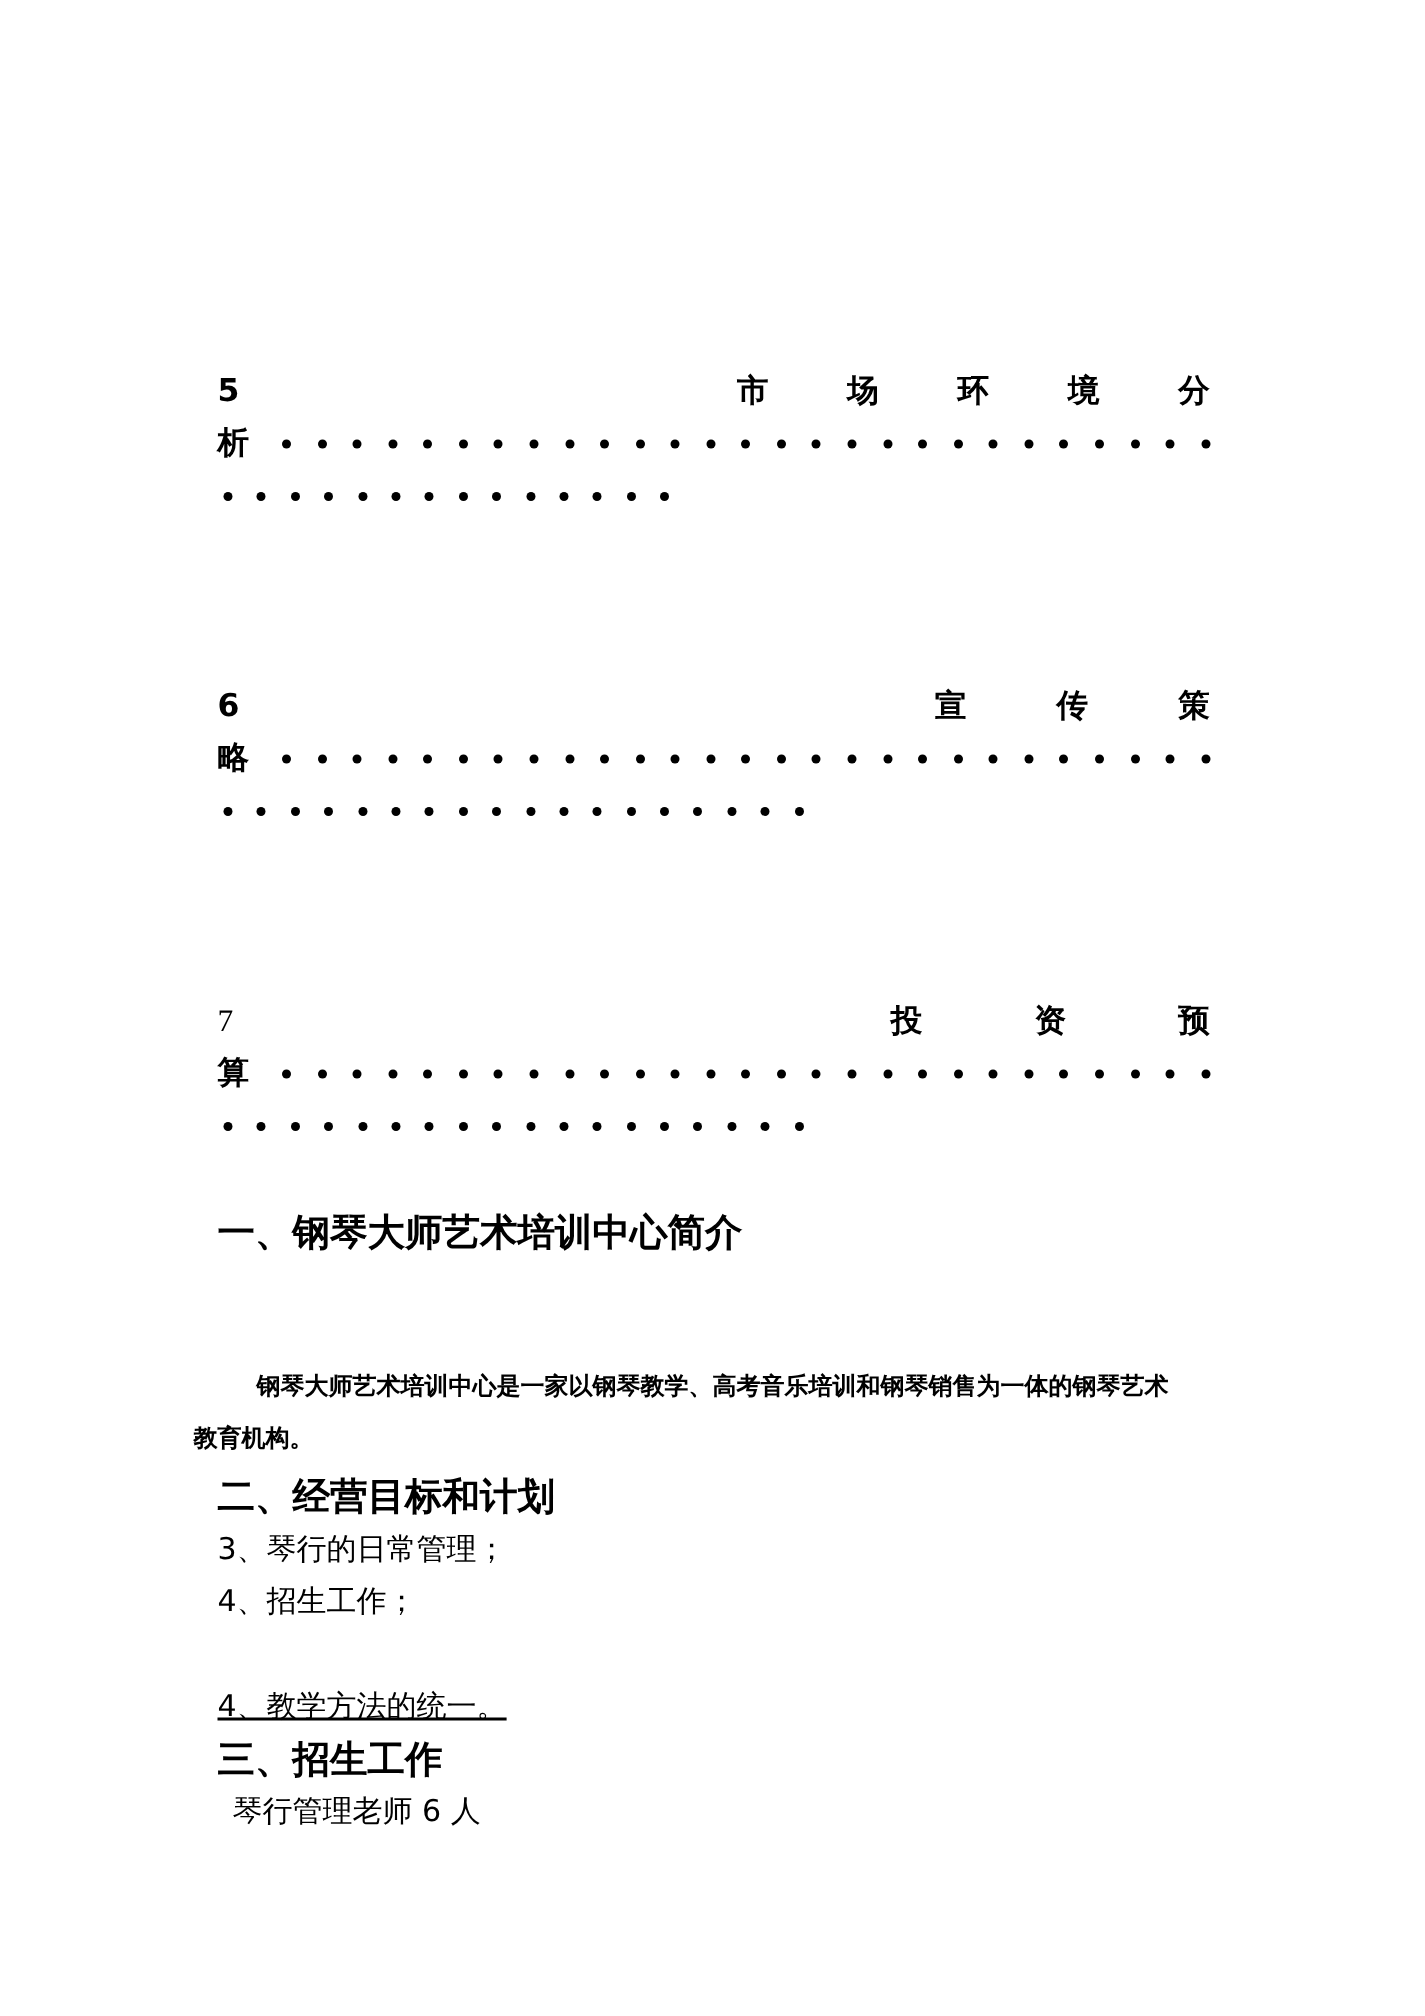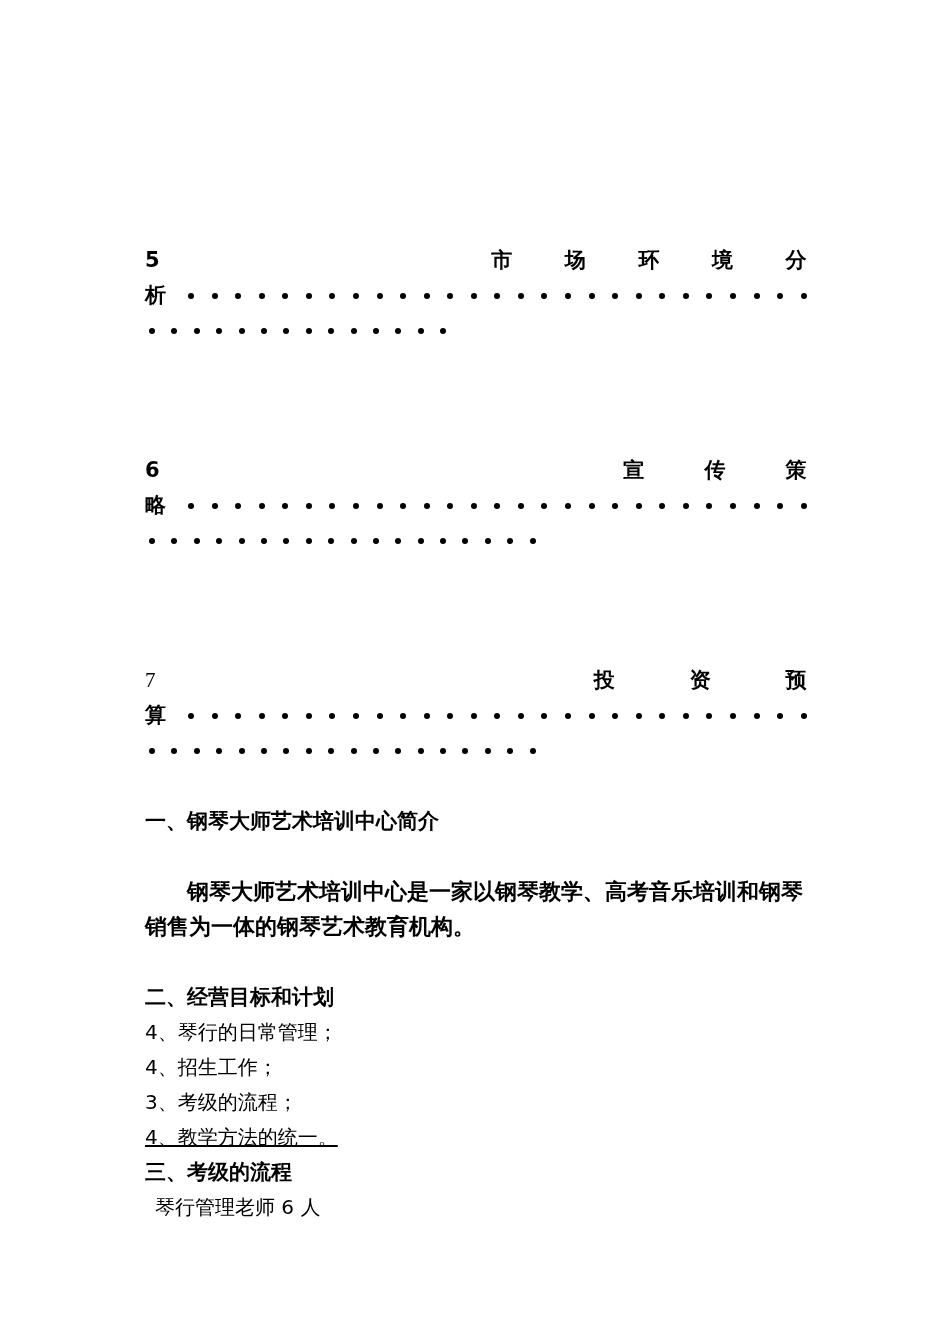--- a/index.html
+++ b/index.html
@@ -24,23 +24,23 @@
   }
   .toc-line3 {
     display: flex; align-items: center; height: 35px;
   }
   .dot {
     display: inline-block; width: 6px; height: 6px; border-radius: 50%;
     background: #000; margin-right: 13.5px;
   }
   .dots-row { display: flex; align-items: center; justify-content: space-between; flex: 1; margin-left: 22px; }
   .dots-row .dot { margin-right: 0; }
-  .text-block { position: absolute; left: 145px; width: 665px; font-size: 22px; line-height: 35px; }
+  .text-block { position: absolute; left: 129px; width: 665px; font-size: 16px; line-height: 35px; margin-top: 32px; }
   .bold { font-weight: bold; }
-  .heading { position: absolute; left: 145px; font-size: 21px; font-weight: bold; line-height: 35px; white-space: nowrap; }
+  .heading { position: absolute; left: 145px; font-size: 25px; font-weight: bold; line-height: 35px; white-space: nowrap; }
   .item { position: absolute; left: 145px; font-size: 20px; line-height: 35px; white-space: nowrap; }
   .indent { text-indent: 42px; }
 </style>
 </head>
 <body>
 
 <div class="page">
 
   <div class="toc-entry" style="top:243px;">
     <div class="toc-line1">
@@ -223,21 +223,20 @@
         <span class="dot" style="margin-right: 16.4px;"></span>
         <span class="dot" style="margin-right: 16.4px;"></span>
         <span class="dot" style="margin-right: 16.4px;"></span>
       </div>
   </div>
 
   <div class="heading" style="top:804px;">一、钢琴大师艺术培训中心简介</div>
   <div class="text-block bold indent" style="top:874px;">钢琴大师艺术培训中心是一家以钢琴教学、高考音乐培训和钢琴销售为一体的钢琴艺术教育机构。</div>
 
   <div class="heading" style="top:980px;text-align:right;">二、经营目标和计划</div>
-  <div class="item" style="top:1015px;">4、琴行的日常管理；</div>
+  <div class="item" style="top:1015px;">3、琴行的日常管理；</div>
   <div class="item" style="top:1050px;">4、招生工作；</div>
-  <div class="item" style="top:1085px;">3、考级的流程；</div>
   <div class="item" style="top:1120px;text-decoration:underline;">4、教学方法的统一。</div>
 
-  <div class="heading" style="top:1155px;">三、考级的流程</div>
+  <div class="heading" style="top:1155px;">三、招生工作</div>
   <div class="item" style="top:1190px; left:155px;">琴行管理老师 6 人</div>
 
 </div>
 
 </body></html>

